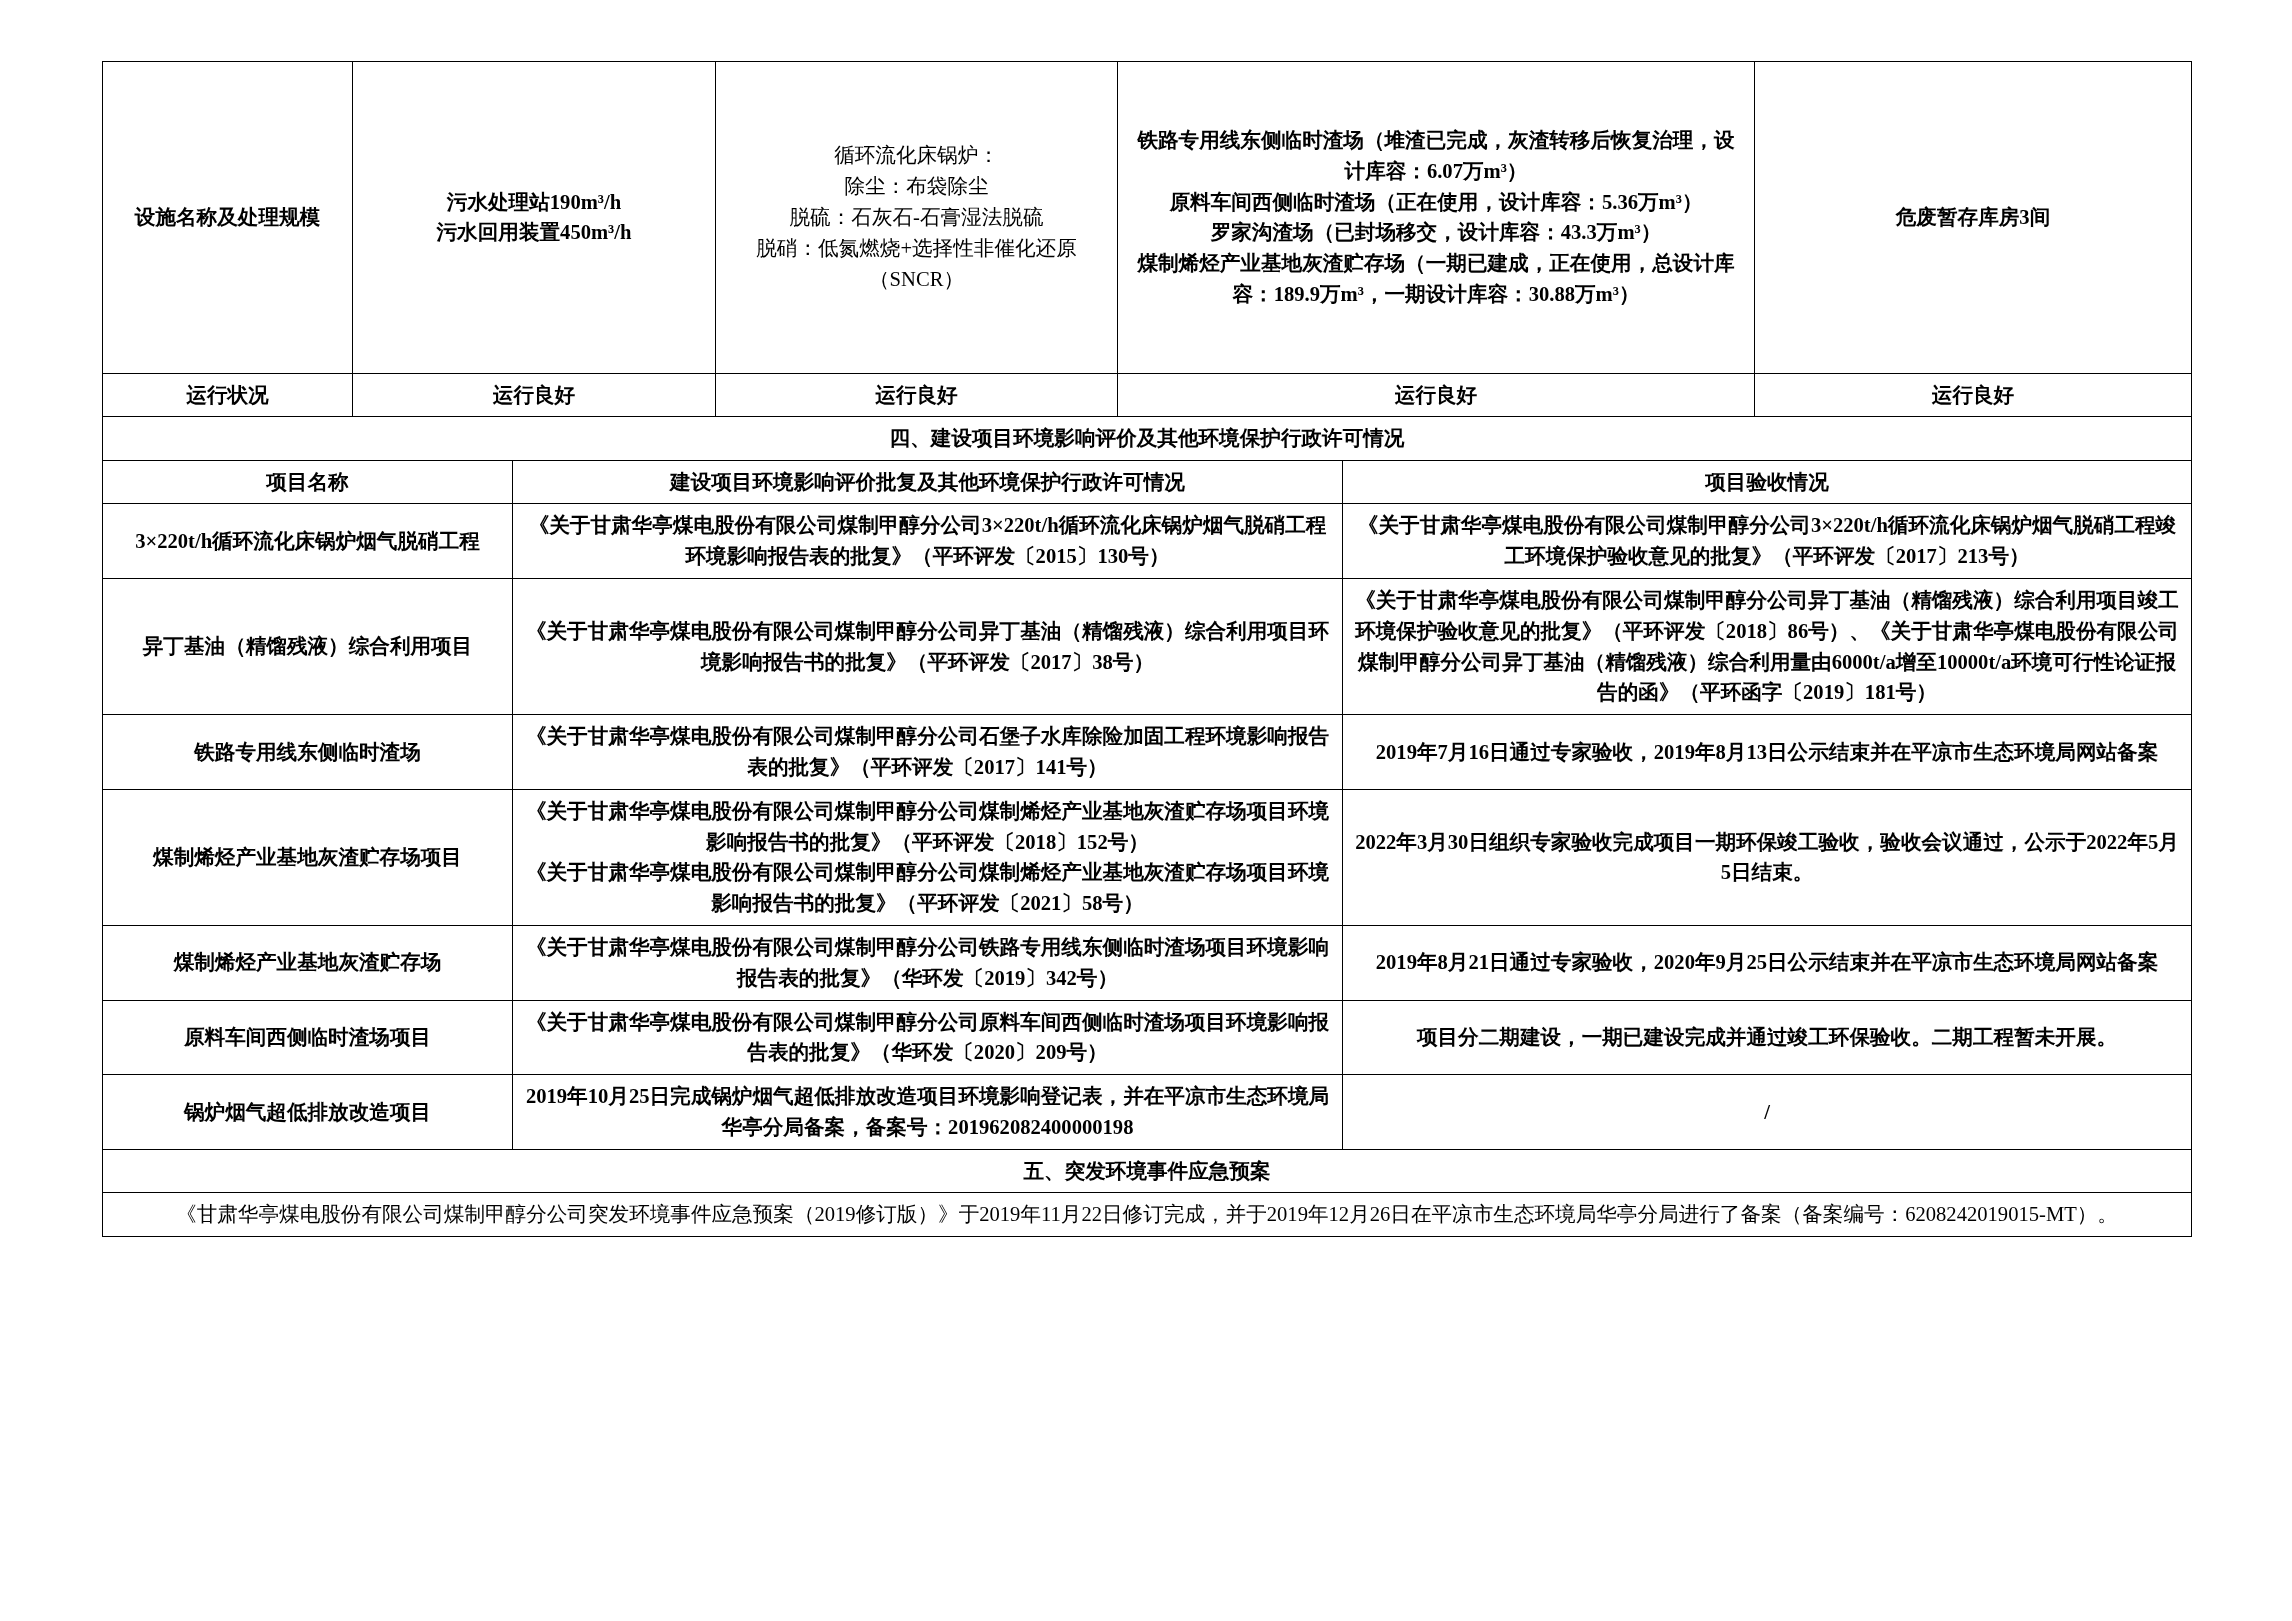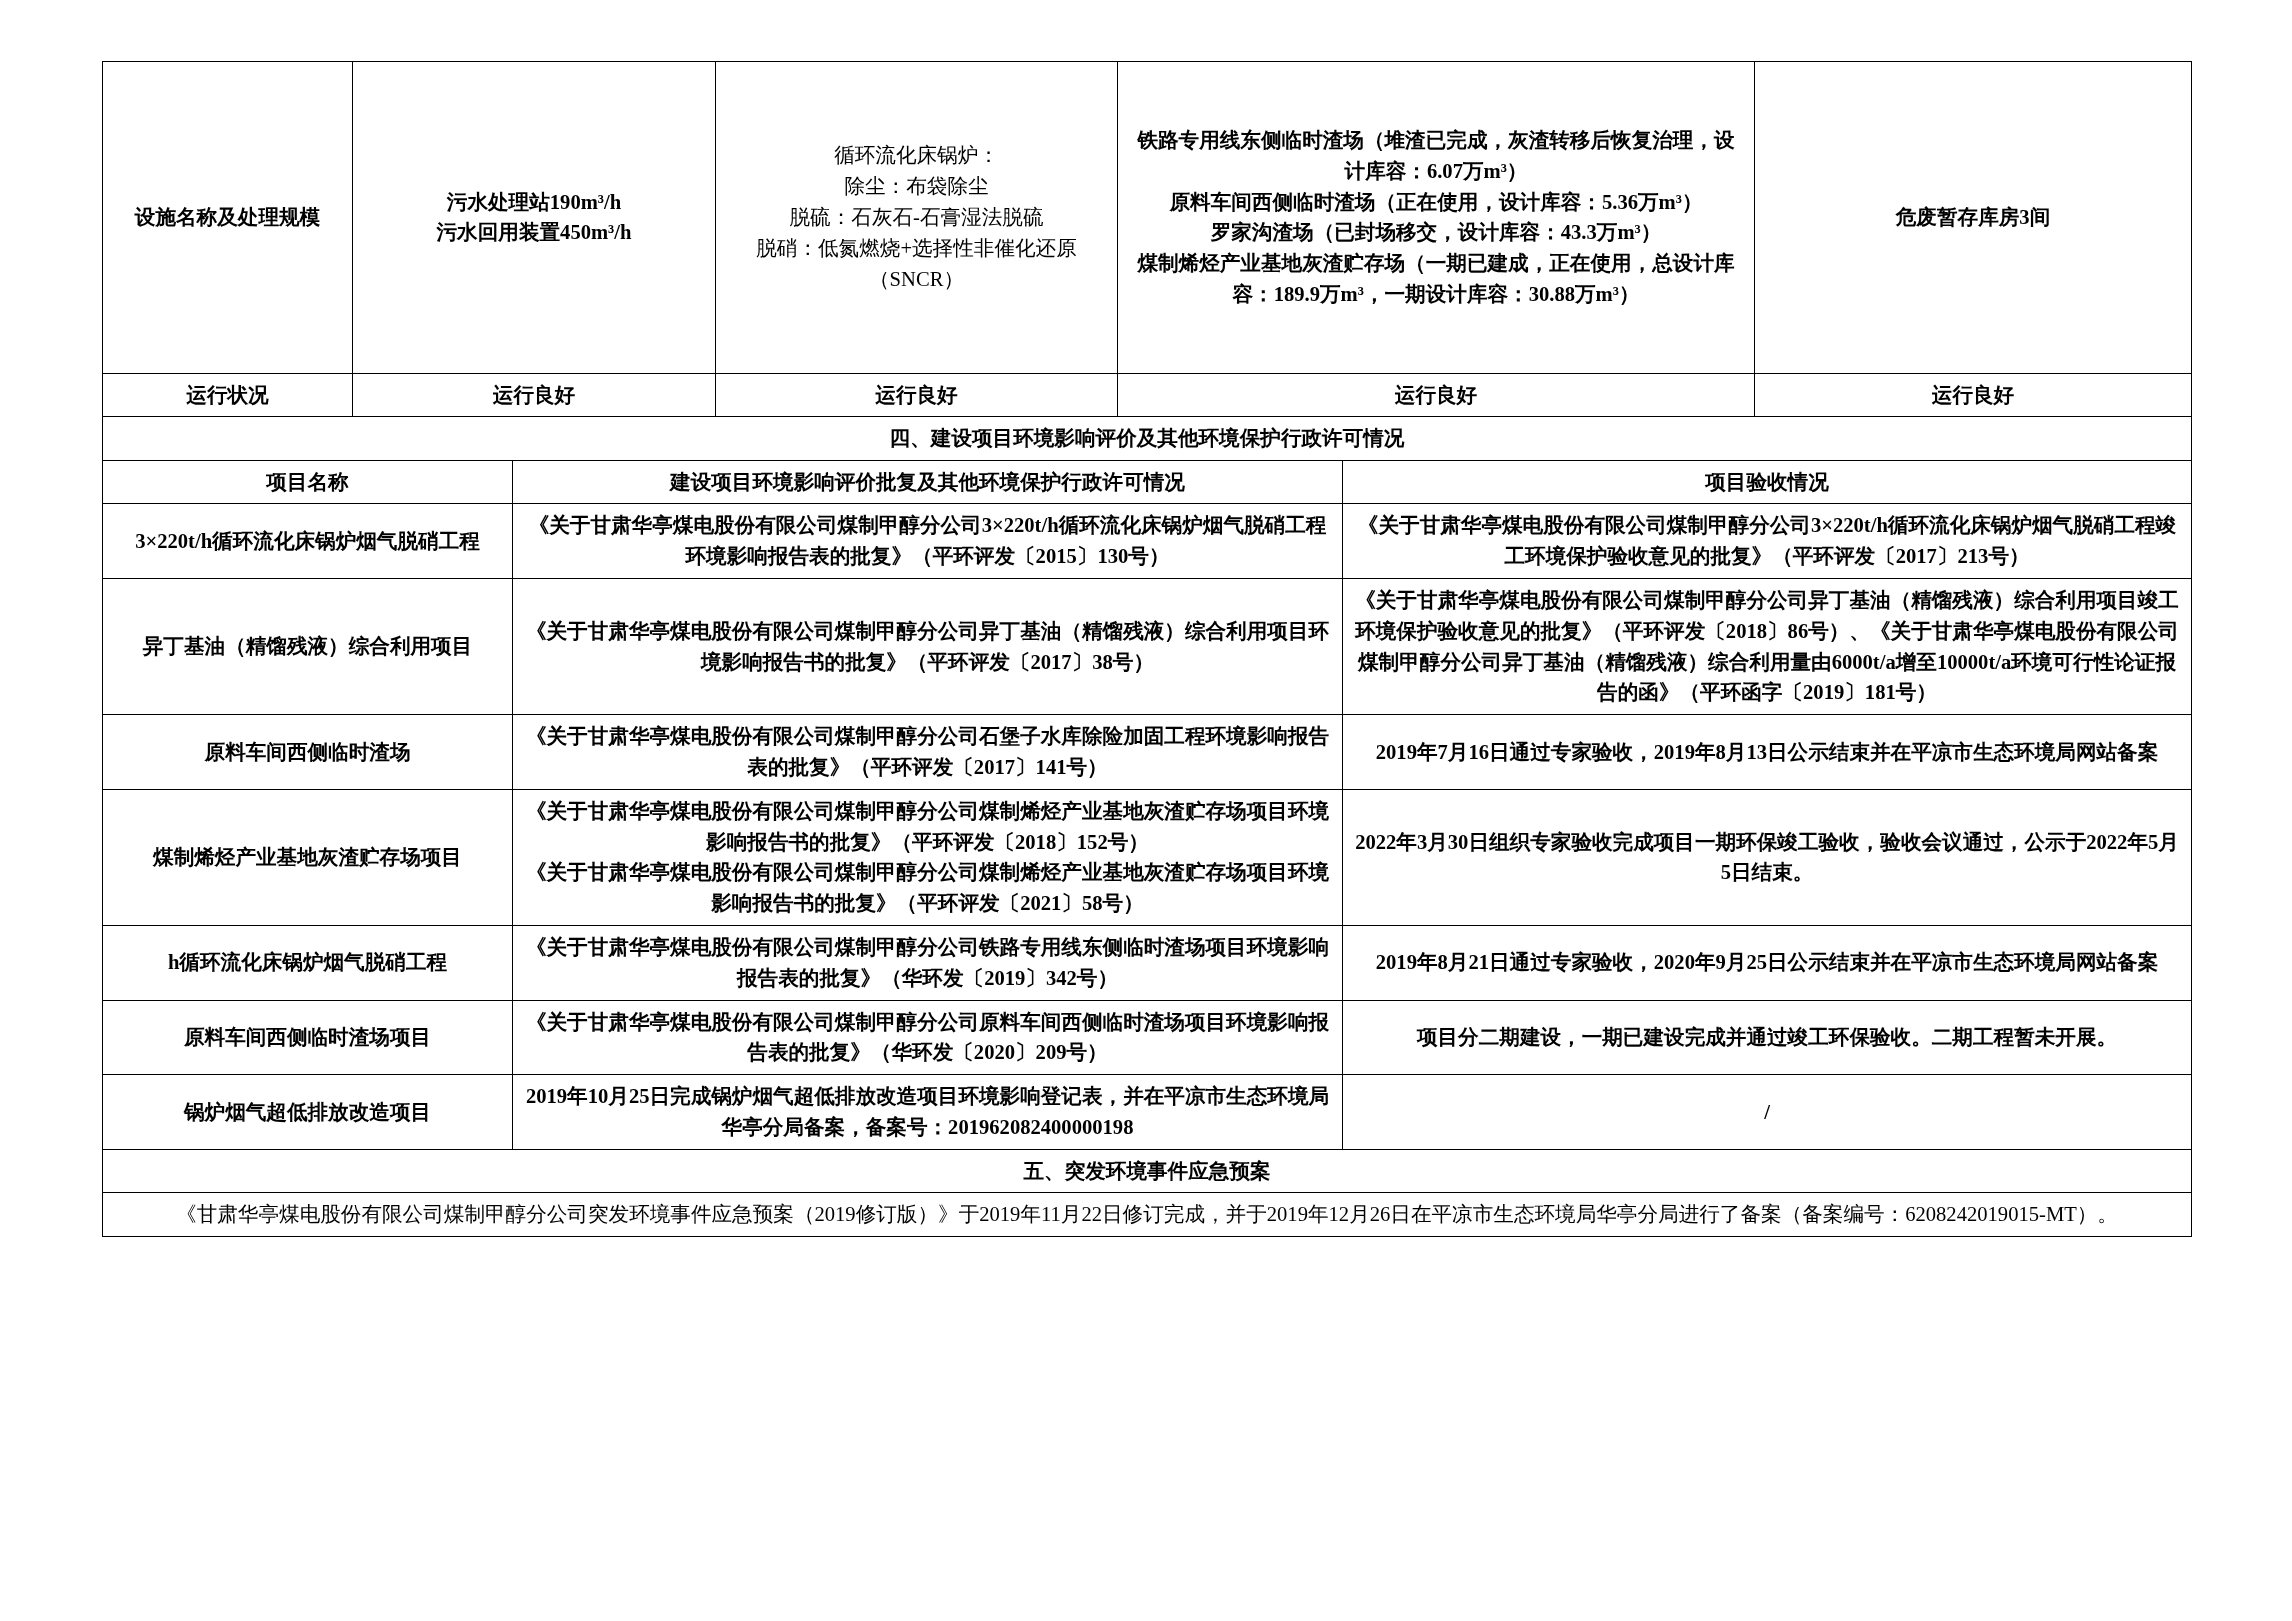--- a/index.html
+++ b/index.html
@@ -110,32 +110,32 @@
         <td class="center">3×220t/h循环流化床锅炉烟气脱硝工程</td>
         <td class="center">《关于甘肃华亭煤电股份有限公司煤制甲醇分公司3×220t/h循环流化床锅炉烟气脱硝工程环境影响报告表的批复》（平环评发〔2015〕130号）</td>
         <td class="center">《关于甘肃华亭煤电股份有限公司煤制甲醇分公司3×220t/h循环流化床锅炉烟气脱硝工程竣工环境保护验收意见的批复》（平环评发〔2017〕213号）</td>
       </tr>
       <tr>
         <td class="center">异丁基油（精馏残液）综合利用项目</td>
         <td class="center">《关于甘肃华亭煤电股份有限公司煤制甲醇分公司异丁基油（精馏残液）综合利用项目环境影响报告书的批复》（平环评发〔2017〕38号）</td>
         <td class="center">《关于甘肃华亭煤电股份有限公司煤制甲醇分公司异丁基油（精馏残液）综合利用项目竣工环境保护验收意见的批复》（平环评发〔2018〕86号）、《关于甘肃华亭煤电股份有限公司煤制甲醇分公司异丁基油（精馏残液）综合利用量由6000t/a增至10000t/a环境可行性论证报告的函》（平环函字〔2019〕181号）</td>
       </tr>
       <tr>
-        <td class="center">原料车间西侧临时渣场</td>
+        <td class="center">铁路专用线东侧临时渣场</td>
         <td class="center">《关于甘肃华亭煤电股份有限公司煤制甲醇分公司石堡子水库除险加固工程环境影响报告表的批复》（平环评发〔2017〕141号）</td>
         <td class="center">2019年7月16日通过专家验收，2019年8月13日公示结束并在平凉市生态环境局网站备案</td>
       </tr>
       <tr>
         <td class="center">煤制烯烃产业基地灰渣贮存场项目</td>
         <td class="center" style="white-space:pre-line">《关于甘肃华亭煤电股份有限公司煤制甲醇分公司煤制烯烃产业基地灰渣贮存场项目环境影响报告书的批复》（平环评发〔2018〕152号）
 《关于甘肃华亭煤电股份有限公司煤制甲醇分公司煤制烯烃产业基地灰渣贮存场项目环境影响报告书的批复》（平环评发〔2021〕58号）</td>
         <td class="center">2022年3月30日组织专家验收完成项目一期环保竣工验收，验收会议通过，公示于2022年5月5日结束。</td>
       </tr>
       <tr>
-        <td class="center">h循环流化床锅炉烟气脱硝工程</td>
+        <td class="center">煤制烯烃产业基地灰渣贮存场</td>
         <td class="center">《关于甘肃华亭煤电股份有限公司煤制甲醇分公司铁路专用线东侧临时渣场项目环境影响报告表的批复》（华环发〔2019〕342号）</td>
         <td class="center">2019年8月21日通过专家验收，2020年9月25日公示结束并在平凉市生态环境局网站备案</td>
       </tr>
       <tr>
         <td class="center">原料车间西侧临时渣场项目</td>
         <td class="center">《关于甘肃华亭煤电股份有限公司煤制甲醇分公司原料车间西侧临时渣场项目环境影响报告表的批复》（华环发〔2020〕209号）</td>
         <td class="center">项目分二期建设，一期已建设完成并通过竣工环保验收。二期工程暂未开展。</td>
       </tr>
       <tr>
         <td class="center">锅炉烟气超低排放改造项目</td>

